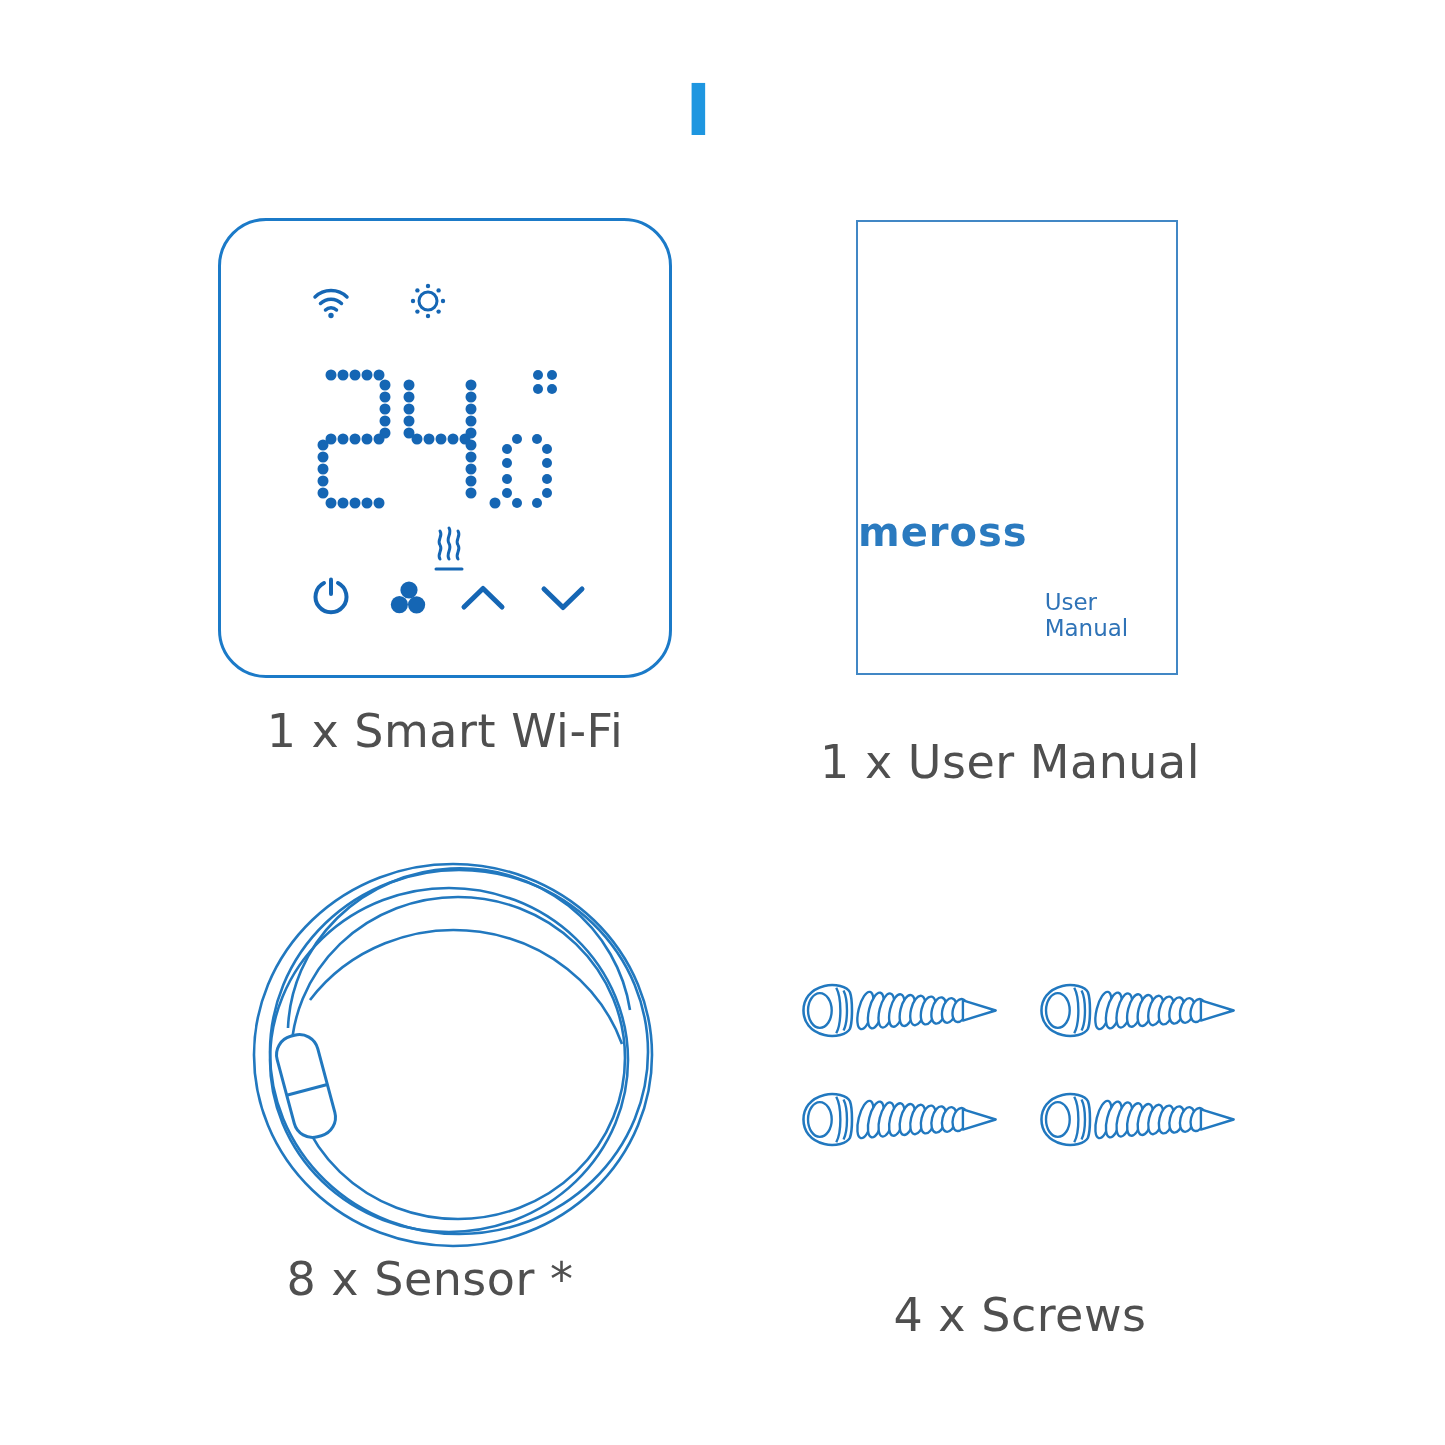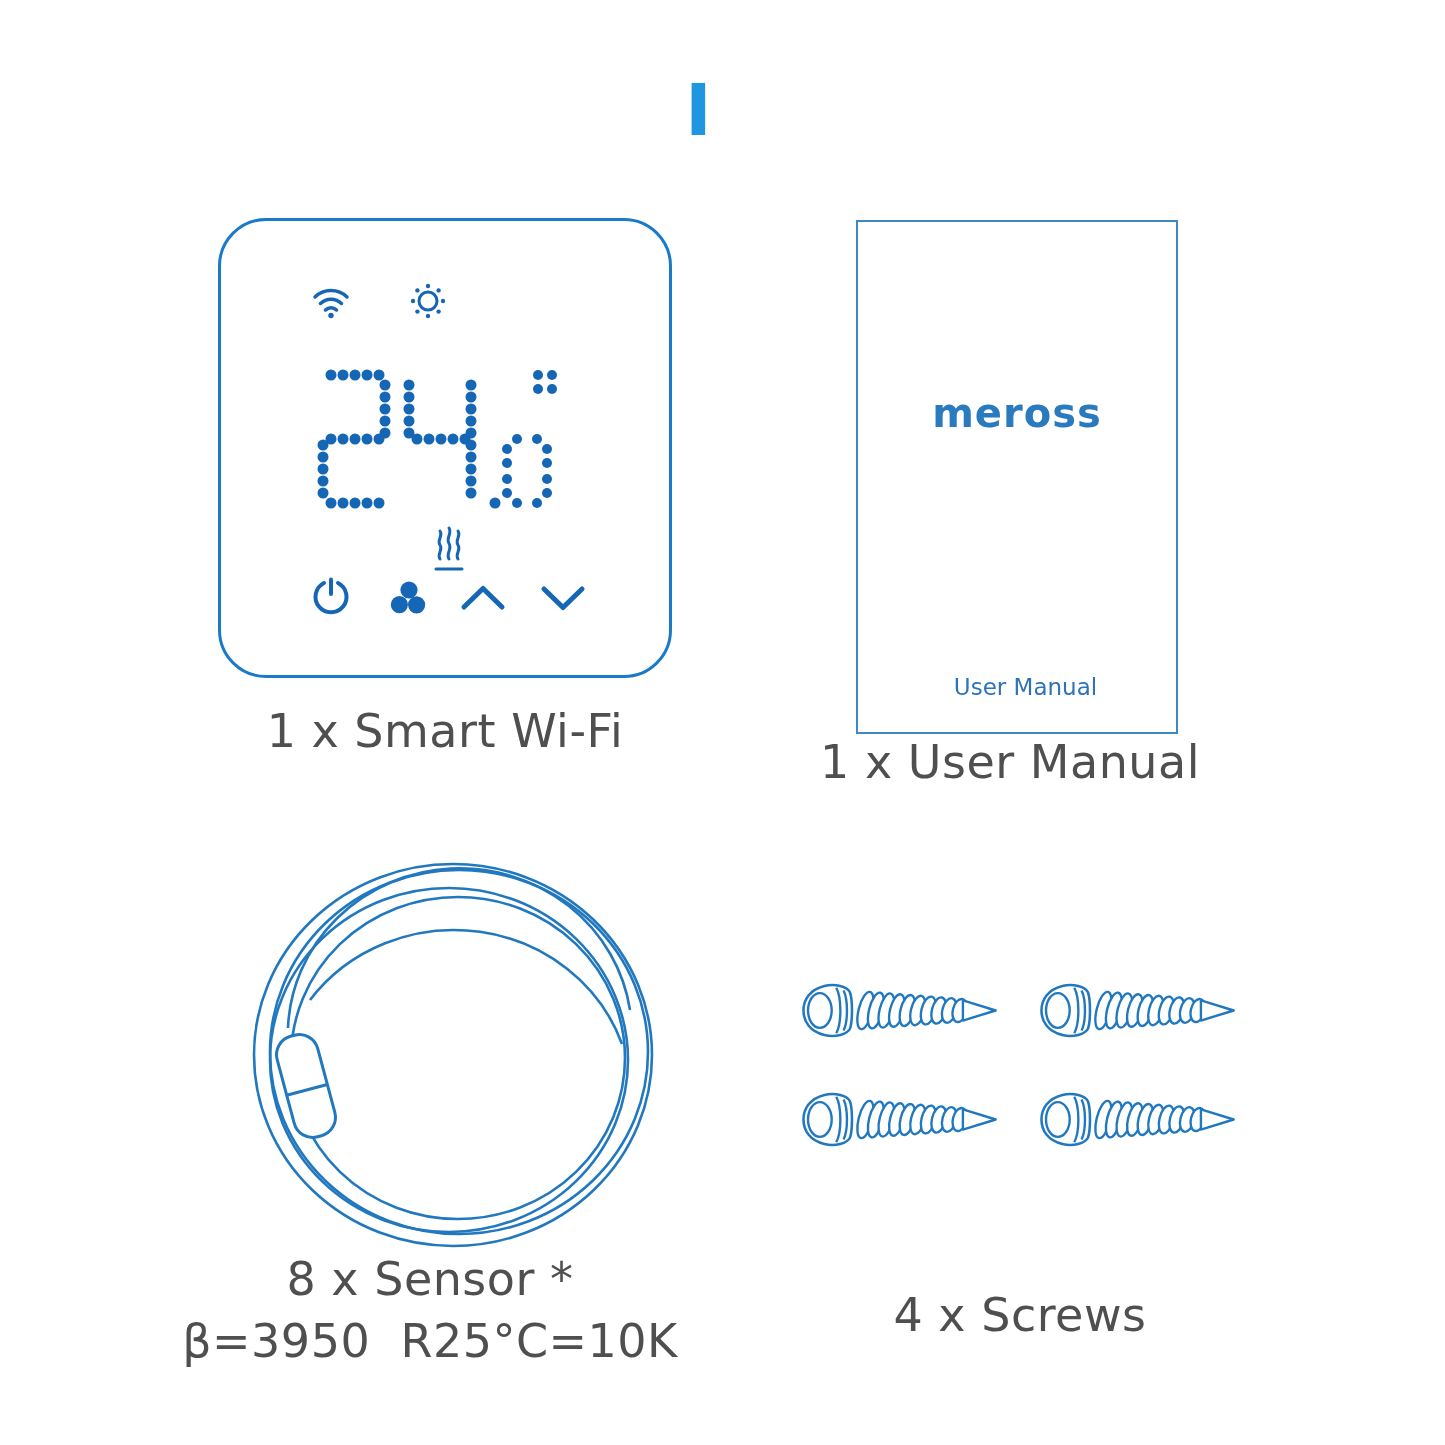--- a/index.html
+++ b/index.html
@@ -21,24 +21,24 @@
   
   .device{
     position:absolute;left:218px;top:218px;width:454px;height:460px;
     border:3px solid var(--device_line,#1B7AC8);
     border-radius:48px;box-sizing:border-box;
     color:var(--ink_blue,#1566B4);
   }
   .device svg{position:absolute;left:0;top:0;}
   
   .manual{
-    position:absolute;left:856px;top:220px;width:322px;height:514px;
+    position:absolute;left:856px;top:220px;width:322px;height:455px;
     border:2px solid var(--manual_line,#4187C5);
     box-sizing:border-box;
-    display:flex;flex-direction:column;align-items:center;
+    display:flex;flex-direction:row;align-items:center;
   }
   .brand{
     margin-top:168px;
     color:var(--brand_blue,#2A7ABF);
     font-weight:bold;font-size:40px;letter-spacing:1px;
   }
   .manual-label{
     margin-top:auto;margin-bottom:32px;
     color:var(--manual_text,#2F73B7);
     font-size:23px;
@@ -216,21 +216,20 @@
       <path d="M70,142 A178,170 0 0 1 382,186"></path>
     </g>
     <g transform="translate(66,228) rotate(-15)" stroke="currentColor" stroke-width="3" fill="#ffffff">
       <rect x="-21" y="-52" width="42" height="104" rx="19"></rect>
       <path d="M-21,4 L21,4" fill="none"></path>
     </g>
   </svg>
 
   <div class="caption sensor-cap">
     <div>8 x Sensor *</div>
-    <div class="keep-ws">β=3950  R25°C=10K</div>
   </div>
 
   <div class="screws-grid">
     <svg width="205" height="57" viewBox="0 0 225 62">
       <g stroke="currentColor" stroke-width="2.6" fill="#ffffff" stroke-linejoin="round">
 
         <ellipse cx="74" cy="31" rx="7.5" ry="21" transform="rotate(14 74 31)"></ellipse>
         <ellipse cx="85.5" cy="31" rx="7.5" ry="20.1" transform="rotate(14 85.5 31)"></ellipse>
         <ellipse cx="97" cy="31" rx="7.5" ry="19.2" transform="rotate(14 97 31)"></ellipse>
         <ellipse cx="108.5" cy="31" rx="7.5" ry="18.3" transform="rotate(14 108.5 31)"></ellipse>

